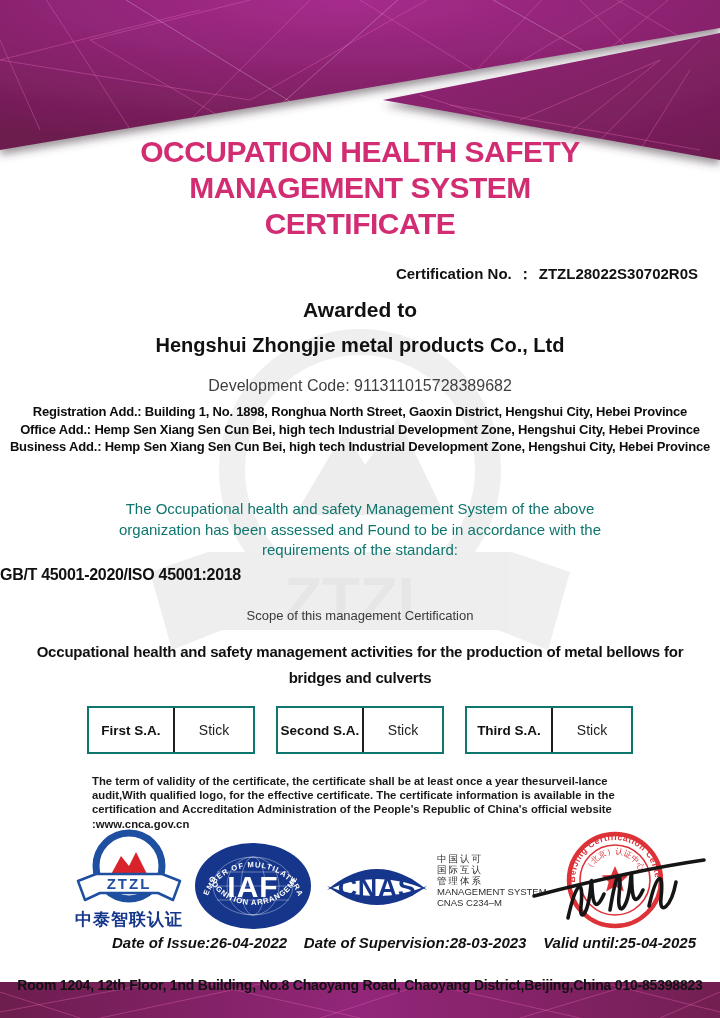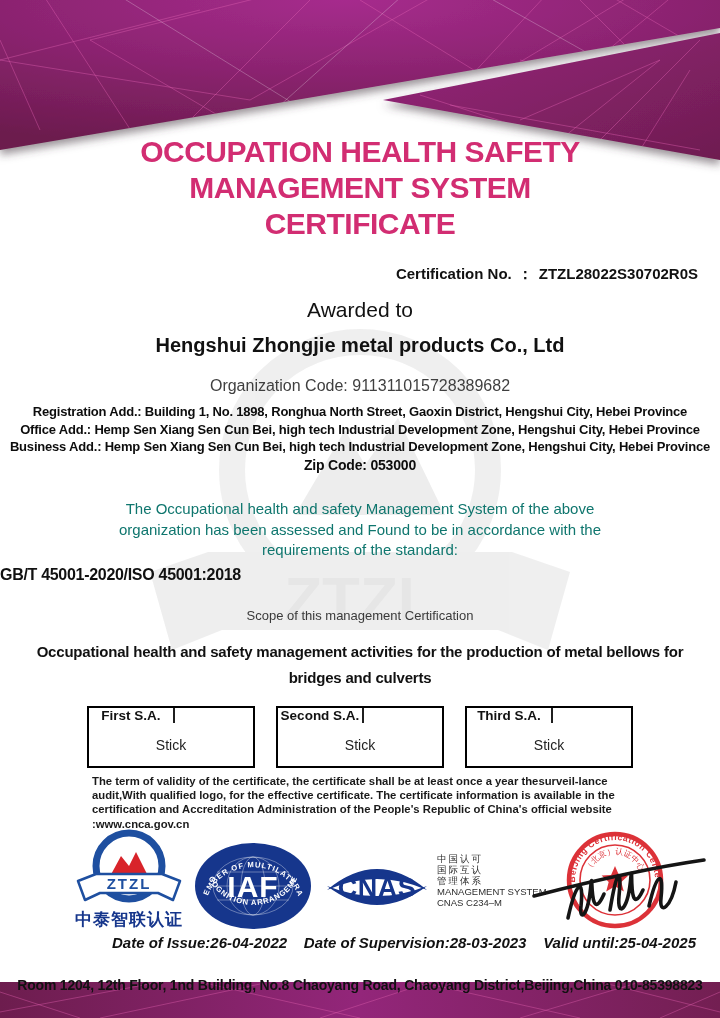--- a/index.html
+++ b/index.html
@@ -14,37 +14,37 @@
   .header-svg{top:0;left:0;}
   .footer-svg{bottom:0;left:0;}
   .watermark-svg{top:320px;left:0;z-index:0;}
   .content{position:absolute;inset:0;z-index:2;}
   
   .cert-title{top:134px;left:0;width:720px;text-align:center;
     color:#d22d72;font-weight:bold;font-size:30px;line-height:36px;letter-spacing:-0.5px;}
   
   .cert-no{top:265px;right:22px;font-size:15px;font-weight:bold;white-space:nowrap;}
   .cert-no .sep{padding:0 6px;}
-  .awarded{top:298px;left:0;width:720px;text-align:center;font-size:21px;font-weight:normal;}
+  .awarded{top:298px;left:0;width:720px;text-align:center;font-size:21px;font-weight:bold;}
   .company{top:334px;left:0;width:720px;text-align:center;font-size:20px;font-weight:bold;}
   .orgcode{top:377px;left:0;width:720px;text-align:center;font-size:16px;color:#3f3f3f;}
   .addr{top:403px;left:8px;width:704px;text-align:center;
     font-size:13px;font-weight:bold;line-height:17.5px;letter-spacing:-0.2px;color:#0d0d0d;}
   .addr .one-line{white-space:nowrap;}
   .addr .zip{font-size:14px;margin-top:1px;}
   .assessed{top:499px;left:110px;width:500px;text-align:center;
     font-size:15px;line-height:20.5px;color:#0f766e;}
   .standard{top:566px;left:0;width:720px;text-align:left;
     font-size:16px;font-weight:bold;letter-spacing:-0.3px;}
   .scope-head{top:608px;left:0;width:720px;text-align:center;font-size:13px;color:#3a3a3a;}
   .scope-text{top:639px;left:10px;width:700px;text-align:center;
     font-size:15px;font-weight:bold;line-height:26px;letter-spacing:-0.2px;}
   
   .audit-row{top:706px;left:0;width:720px;display:flex;justify-content:center;gap:21px;}
-  .audit-box{width:168px;height:62px;border:2px solid #000000;display:flex;background:#fff;box-sizing:border-box;flex-direction:column;}
+  .audit-box{width:168px;height:48px;border:2px solid #0f766e;display:flex;background:#fff;box-sizing:border-box;}
   .audit-box .lbl{width:84px;border-right:2px solid #1f1f1f;display:flex;align-items:center;justify-content:center;
     font-size:13.5px;font-weight:bold;}
   .audit-box .val{flex:1;display:flex;align-items:center;justify-content:center;font-size:14px;color:#222;}
   .disclaimer{top:774px;left:92px;width:538px;font-size:11.3px;line-height:14.2px;
     font-weight:bold;color:#1a1a1a;text-align:left;}
   
   .ztzl-caption{top:908px;left:58px;width:142px;text-align:center;
     font-size:17px;font-weight:bold;color:#16368c;letter-spacing:1px;}
   .cnas-details{top:853px;left:437px;width:140px;font-size:9.5px;line-height:11px;color:#2e2e2e;}
   .cnas-details .cn{letter-spacing:2px;}
@@ -126,27 +126,26 @@
       <div>MANAGEMENT SYSTEM</div>
       <div>CERTIFICATE</div>
     </div>
 
     <div class="abs cert-no">
       <span>Certification No.</span><span class="sep">：</span><span>ZTZL28022S30702R0S</span>
     </div>
 
     <div class="abs awarded">Awarded to</div>
     <div class="abs company">Hengshui Zhongjie metal products Co., Ltd</div>
-    <div class="abs orgcode">Organization Code: 911311015728389682</div>
+    <div class="abs orgcode">Development Code: 911311015728389682</div>
 
     <div class="abs addr">
       <div class="one-line">Registration Add.: Building 1, No. 1898, Ronghua North Street, Gaoxin District, Hengshui City, Hebei Province</div>
       <div class="one-line">Office Add.: Hemp Sen Xiang Sen Cun Bei, high tech Industrial Development Zone, Hengshui City, Hebei Province</div>
       <div>Business Add.: Hemp Sen Xiang Sen Cun Bei, high tech Industrial Development Zone, Hengshui City, Hebei Province</div>
-      <div class="zip">Zip Code: 053000</div>
     </div>
 
     <div class="abs assessed">The Occupational health and safety Management System of the above organization has been assessed and Found to be in accordance with the requirements of the standard:</div>
     <div class="abs standard">GB/T 45001-2020/ISO 45001:2018</div>
     <div class="abs scope-head">Scope of this management Certification</div>
     <div class="abs scope-text">Occupational health and safety management activities for the production of metal bellows for bridges and culverts</div>
 
     <div class="abs audit-row">
       <div class="audit-box">
         <div class="lbl">First S.A.</div>

